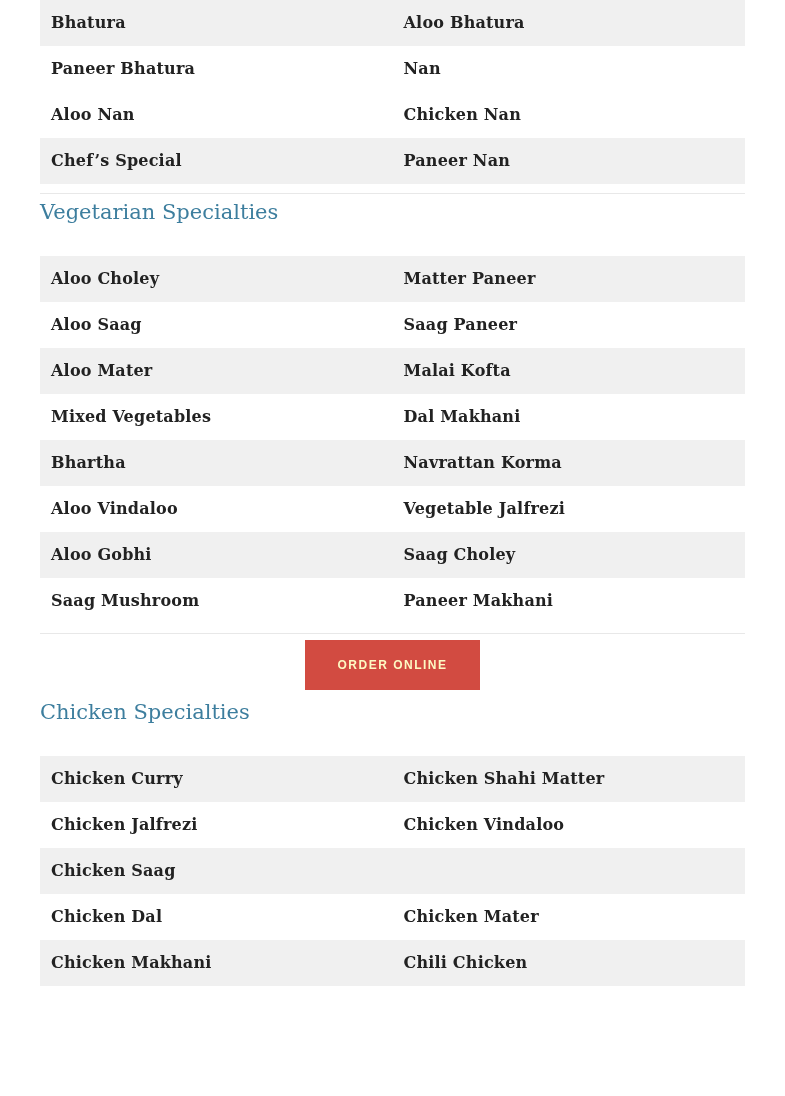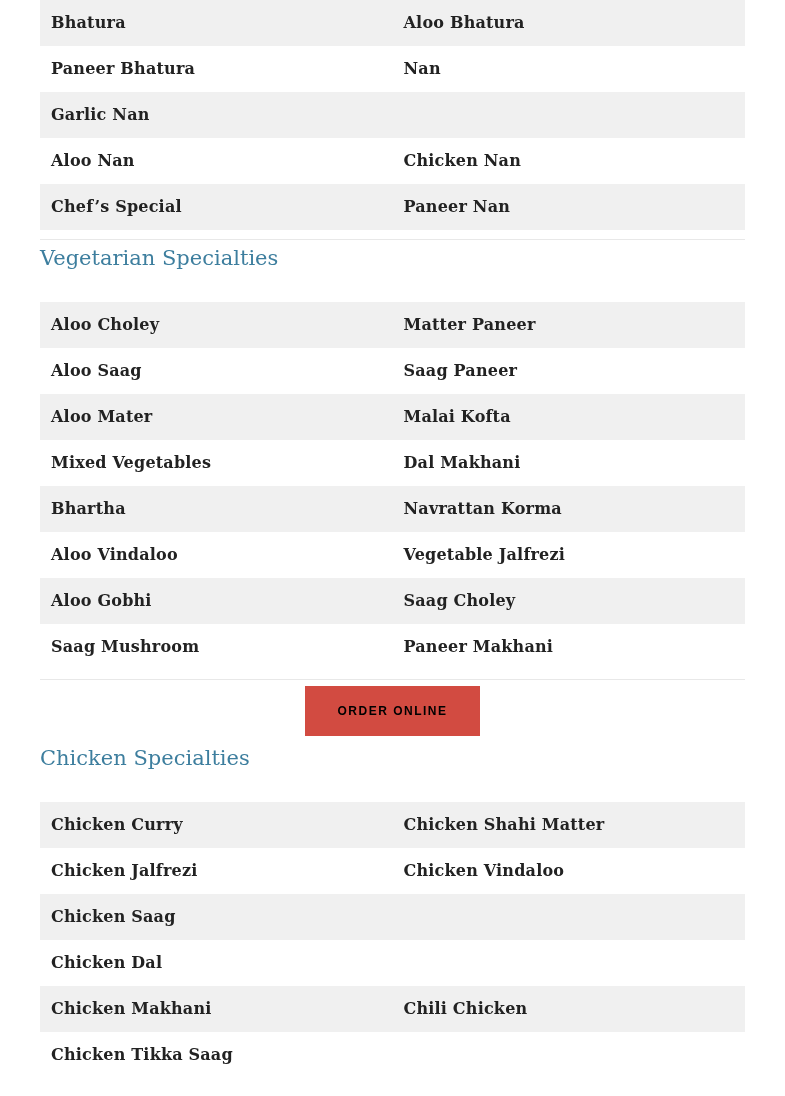--- a/index.html
+++ b/index.html
@@ -40,21 +40,21 @@
     margin: 4px 0 30px;
   }
 
   .button-row { text-align: center; margin: 6px 0 8px; }
   .order-button {
     display: inline-block;
     width: 175px;
     height: 50px;
     line-height: 50px;
     background: var(--button-color, #d24b41);
-    color: #000000;
+    color: #fef9c3;
     border: none;
     cursor: pointer;
     text-align: center;
     font-family: "Liberation Sans", sans-serif;
     font-size: 12px;
     font-weight: bold;
     letter-spacing: 1.5px;
     text-transform: uppercase;
   }
 </style>
@@ -66,21 +66,20 @@
   <div class="menu-table">
       <div class="menu-row striped">
         <div class="menu-cell">Bhatura</div>
         <div class="menu-cell">Aloo Bhatura</div>
       </div>
       <div class="menu-row">
         <div class="menu-cell">Paneer Bhatura</div>
         <div class="menu-cell">Nan</div>
       </div>
       <div class="menu-row striped">
-        <div class="menu-cell">Garlic Nan</div>
       </div>
       <div class="menu-row">
         <div class="menu-cell">Aloo Nan</div>
         <div class="menu-cell">Chicken Nan</div>
       </div>
       <div class="menu-row striped">
         <div class="menu-cell">Chef’s Special</div>
         <div class="menu-cell">Paneer Nan</div>
       </div>
     </div>
@@ -139,23 +138,23 @@
       </div>
       <div class="menu-row">
         <div class="menu-cell">Chicken Jalfrezi</div>
         <div class="menu-cell">Chicken Vindaloo</div>
       </div>
       <div class="menu-row striped">
         <div class="menu-cell">Chicken Saag</div>
       </div>
       <div class="menu-row">
         <div class="menu-cell">Chicken Dal</div>
+        <div class="menu-cell">Chicken Mater</div>
       </div>
       <div class="menu-row striped">
         <div class="menu-cell">Chicken Makhani</div>
         <div class="menu-cell">Chili Chicken</div>
       </div>
       <div class="menu-row">
-        <div class="menu-cell">Chicken Tikka Saag</div>
       </div>
     </div>
 
 </div>
 
 </body></html>

